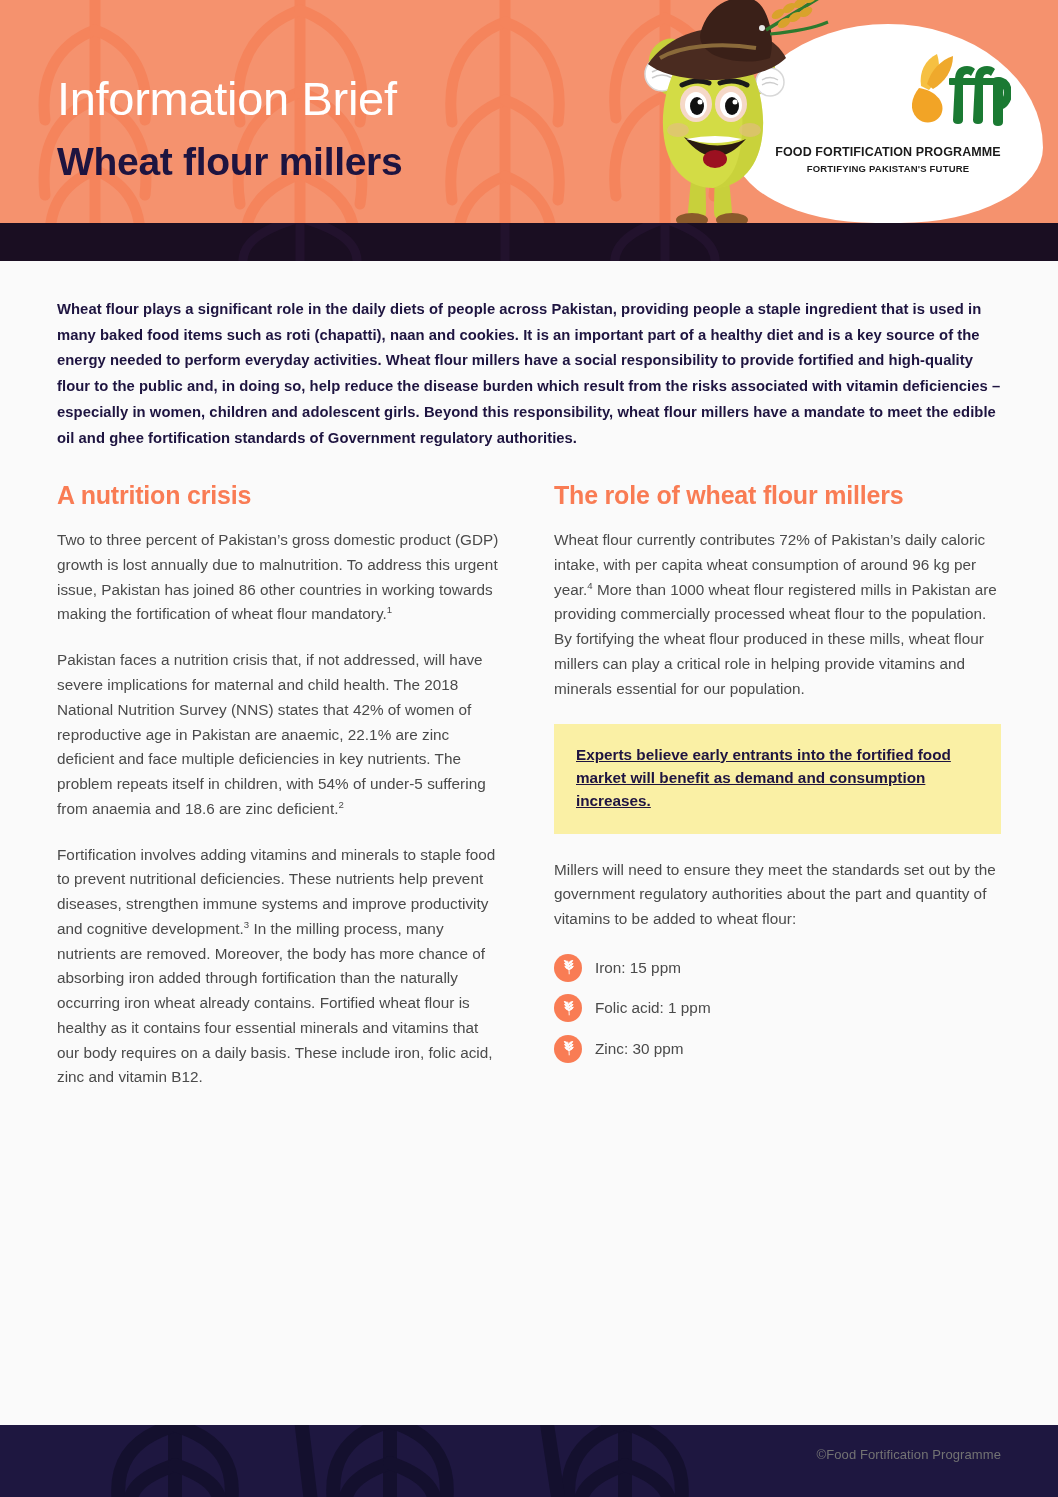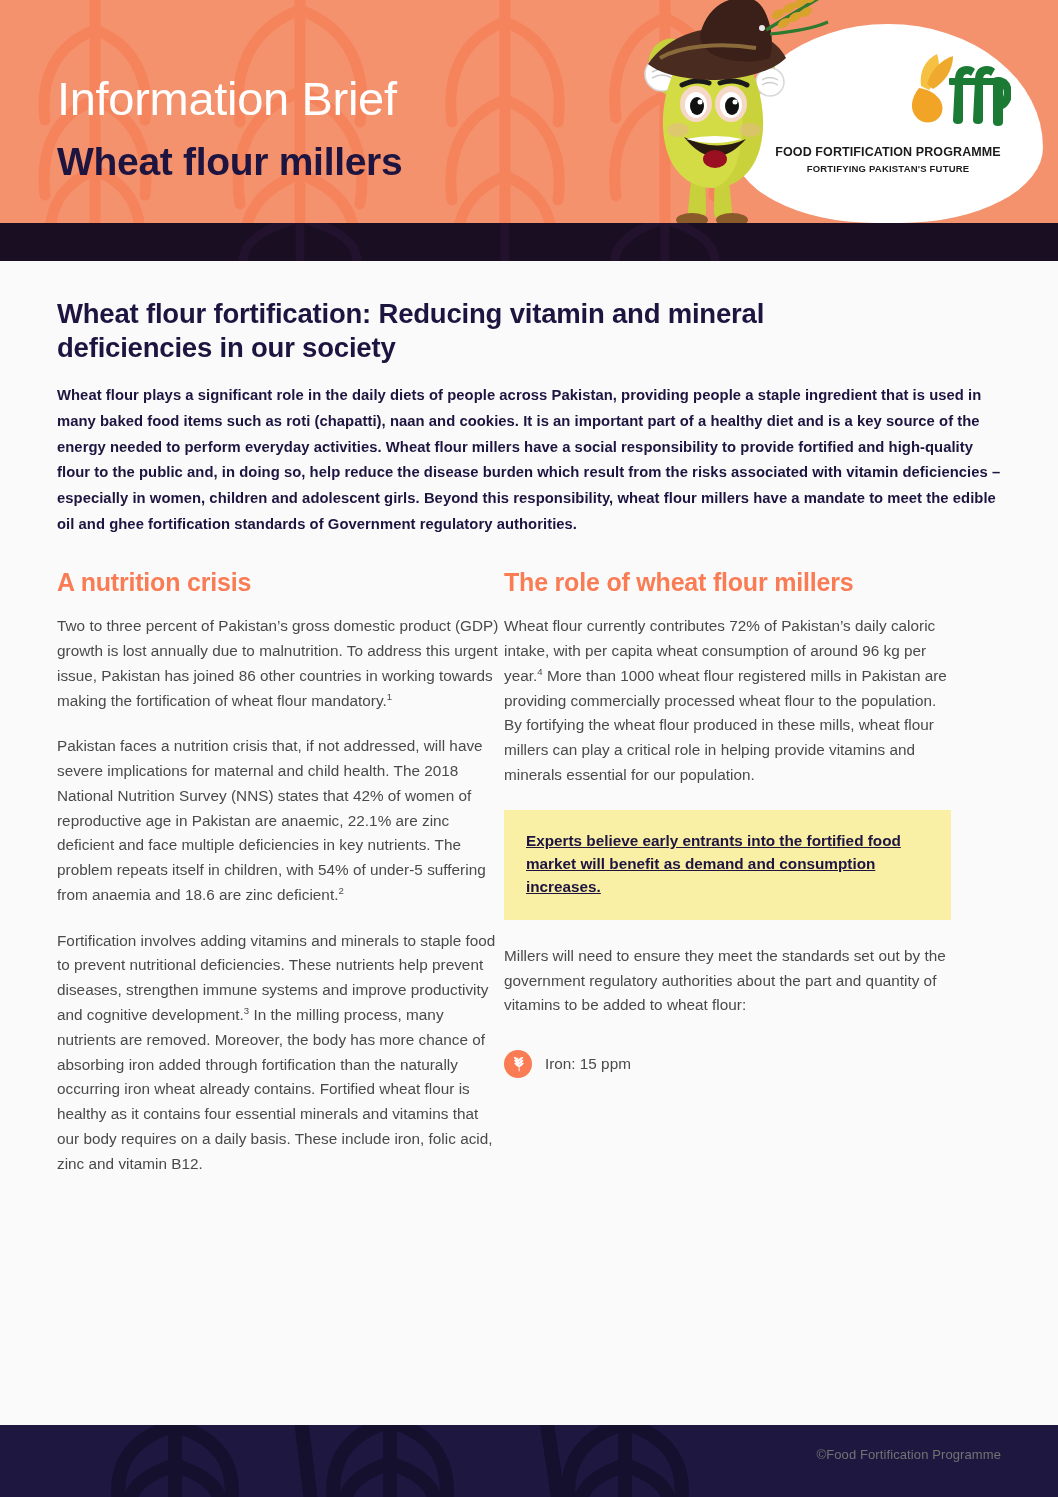--- a/index.html
+++ b/index.html
@@ -144,20 +144,21 @@
     font-weight: 700;
     color: #1E1440;
     line-height: 1.74;
     letter-spacing: 0.05px;
     margin: 0 0 30px 0;
     max-width: 944px;
   }
 
   .columns {
     display: flex;
+    gap: 50px;
     align-items: flex-start;
   }
   .col {
     width: 447px;
     flex: 0 0 447px;
   }
 
   .sec-heading {
     font-size: 25px;
     font-weight: 700;
@@ -197,21 +198,21 @@
     font-weight: 700;
     color: #1E1440;
     line-height: 1.53;
     margin: 0;
     text-decoration: underline;
   }
 
   
   .bullet-list {
     list-style: none;
-    margin: 32px 0 0 0;
+    margin: 22px 0 0 0;
     padding: 0;
   }
   .bullet-item {
     display: flex;
     align-items: center;
     margin-bottom: 12.5px;
     gap: 13px;
   }
   .bullet-icon {
     flex: 0 0 auto;
@@ -384,21 +385,20 @@
       <path d="M665 -12 L665 45"></path>
       <path d="M665 -4 C 625 10, 610 26, 616 48"></path>
       <path d="M665 -4 C 705 10, 720 26, 714 48"></path>
       <path d="M505 -10 L505 45"></path>
     </g>
   </svg>
 </div>
 
 <div class="content">
 
-  <h1 class="doc-heading">Wheat flour fortification: Reducing vitamin and mineral deficiencies in our society</h1>
   <p class="intro-para">Wheat flour plays a significant role in the daily diets of people across Pakistan, providing people a staple ingredient that is used in many baked food items such as roti (chapatti), naan and cookies. It is an important part of a healthy diet and is a key source of the energy needed to perform everyday activities. Wheat flour millers have a social responsibility to provide fortified and high-quality flour to the public and, in doing so, help reduce the disease burden which result from the risks associated with vitamin deficiencies – especially in women, children and adolescent girls. Beyond this responsibility, wheat flour millers have a mandate to meet the edible oil and ghee fortification standards of Government regulatory authorities.</p>
 
   <div class="columns">
 
     <div class="col">
 
       <h2 class="sec-heading">A nutrition crisis</h2>
 
       <p class="body-para"><span>Two to three percent of Pakistan’s gross domestic product (GDP) growth is lost annually due to malnutrition. To address this urgent issue, Pakistan has joined 86 other countries in working towards making the fortification of wheat flour mandatory.</span><sup>1</sup></p>
 
@@ -433,22 +433,54 @@
                 <path d="M12.4 11 q-5 -1 -6 -5 q5 0 6 5 Z" fill="#FFFFFF"></path>
                 <path d="M12.4 11 q5 -1 6 -5 q-5 0 -6 5 Z" fill="#FFFFFF"></path>
                 <path d="M12.8 15 q-5 -1 -6 -5 q5 0 6 5 Z" fill="#FFFFFF"></path>
                 <path d="M12.8 15 q5 -1 6 -5 q-5 0 -6 5 Z" fill="#FFFFFF"></path>
               </g>
             </svg>
           </span>
           <span class="bullet-label">Iron: 15 ppm</span>
         </li>
 
-
-
+        <li class="bullet-item">
+          <span class="bullet-icon">
+            <svg viewBox="0 0 24 24" width="17" height="17" aria-hidden="true">
+              <g stroke="#FFFFFF" stroke-width="1.3" fill="none" stroke-linecap="round">
+                <path d="M13 21 C 13 14, 12 8, 11 3"></path>
+                <path d="M12 7 q-5 -1 -6 -5 q5 0 6 5 Z" fill="#FFFFFF"></path>
+                <path d="M12 7 q5 -1 6 -5 q-5 0 -6 5 Z" fill="#FFFFFF"></path>
+                <path d="M12.4 11 q-5 -1 -6 -5 q5 0 6 5 Z" fill="#FFFFFF"></path>
+                <path d="M12.4 11 q5 -1 6 -5 q-5 0 -6 5 Z" fill="#FFFFFF"></path>
+                <path d="M12.8 15 q-5 -1 -6 -5 q5 0 6 5 Z" fill="#FFFFFF"></path>
+                <path d="M12.8 15 q5 -1 6 -5 q-5 0 -6 5 Z" fill="#FFFFFF"></path>
+              </g>
+            </svg>
+          </span>
+          <span class="bullet-label">Folic acid: 1 ppm</span>
+        </li>
+
+
+        <li class="bullet-item">
+          <span class="bullet-icon">
+            <svg viewBox="0 0 24 24" width="17" height="17" aria-hidden="true">
+              <g stroke="#FFFFFF" stroke-width="1.3" fill="none" stroke-linecap="round">
+                <path d="M13 21 C 13 14, 12 8, 11 3"></path>
+                <path d="M12 7 q-5 -1 -6 -5 q5 0 6 5 Z" fill="#FFFFFF"></path>
+                <path d="M12 7 q5 -1 6 -5 q-5 0 -6 5 Z" fill="#FFFFFF"></path>
+                <path d="M12.4 11 q-5 -1 -6 -5 q5 0 6 5 Z" fill="#FFFFFF"></path>
+                <path d="M12.4 11 q5 -1 6 -5 q-5 0 -6 5 Z" fill="#FFFFFF"></path>
+                <path d="M12.8 15 q-5 -1 -6 -5 q5 0 6 5 Z" fill="#FFFFFF"></path>
+                <path d="M12.8 15 q5 -1 6 -5 q-5 0 -6 5 Z" fill="#FFFFFF"></path>
+              </g>
+            </svg>
+          </span>
+          <span class="bullet-label">Zinc: 30 ppm</span>
+        </li>
 
       </ul>
 
     </div>
   </div>
 </div>
 
 <div class="footer">
   <svg class="footer-wheat" viewBox="0 0 1058 72" preserveAspectRatio="none">
     <g fill="none" stroke="#14102E" stroke-width="14" stroke-linecap="round">

